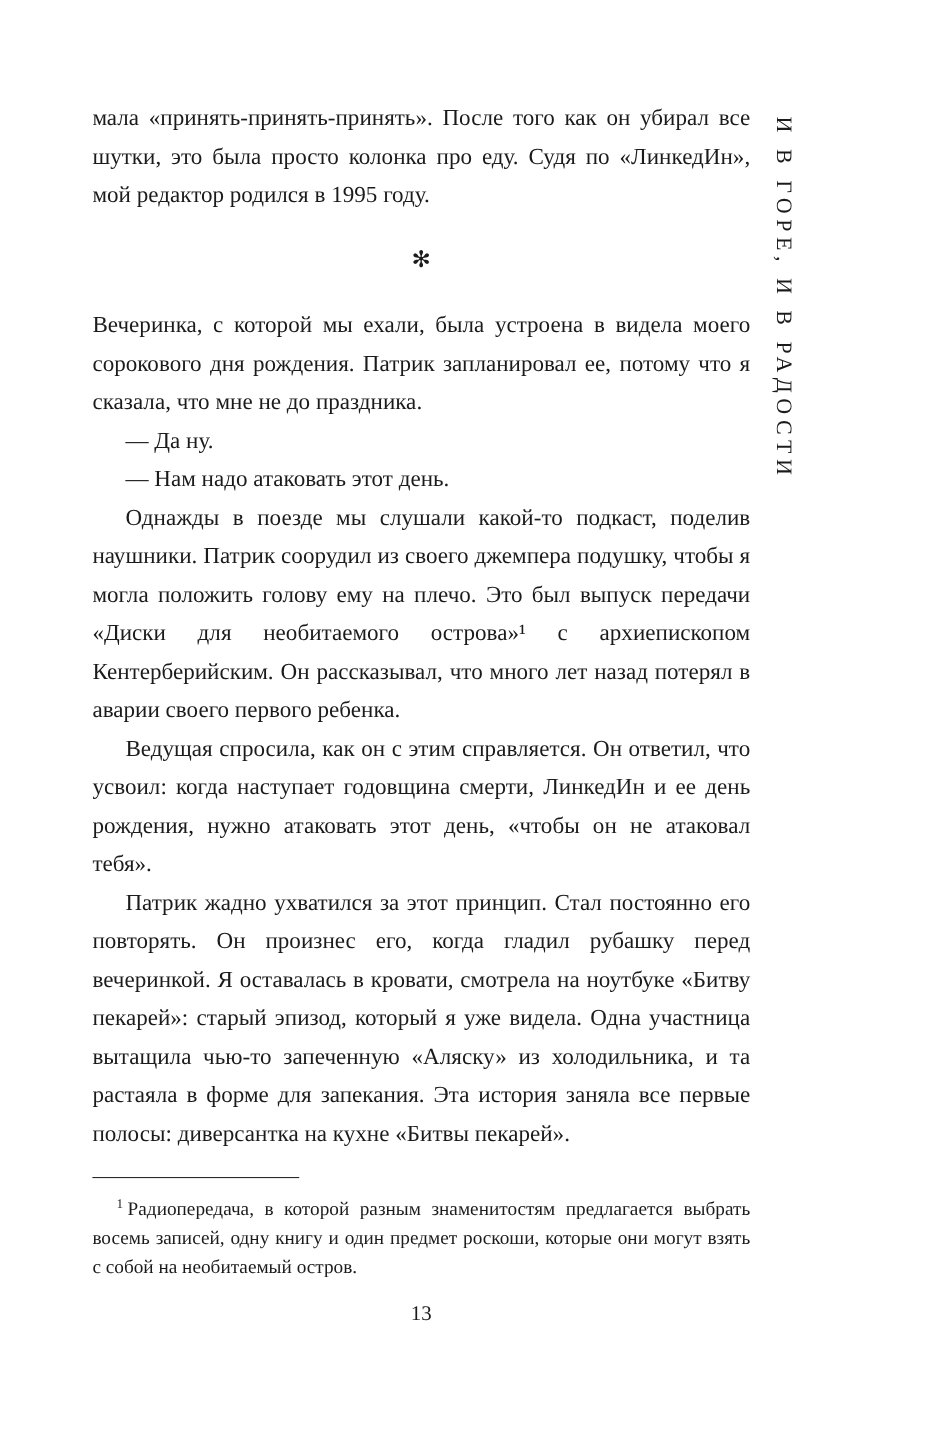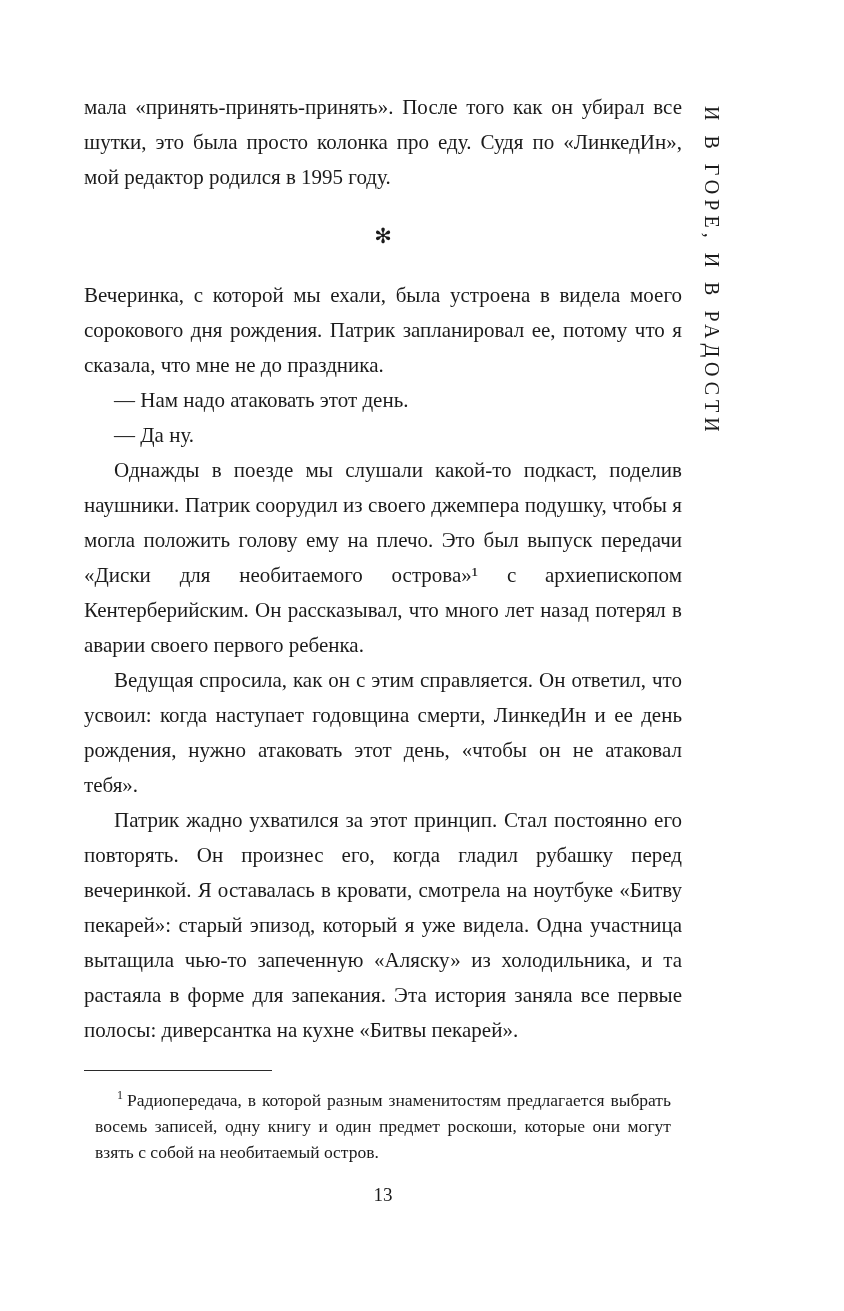--- a/index.html
+++ b/index.html
@@ -59,21 +59,21 @@
   .footnote {
     margin-top: 22px;
   }
   .footnote-rule {
     width: 188px;
     height: 0;
     border-top: 1.5px solid #2a2a2a;
     margin: 0 0 10px 0;
   }
   .footnote-text {
-    margin: 11px;
+    margin: 0;
     font-size: 17.5px;
     line-height: 26px;
     text-align: justify;
     text-indent: 22px;
     hyphens: auto;
   }
   .footnote-text sup {
     font-size: 12px;
     margin-right: 4px;
   }
@@ -93,22 +93,22 @@
 
 <div class="page">
 
   <div class="running-head">И В ГОРЕ, И В РАДОСТИ</div>
 
   <div class="text-block">
 
     <p class="para">мала «принять-принять-принять». После того как он убирал все шутки, это была просто колонка про еду. Судя по «ЛинкедИн», мой редактор родился в 1995 году.</p>
       <div class="separator">✻</div>
       <p class="para">Вечеринка, с которой мы ехали, была устроена в видела моего сорокового дня рождения. Патрик запланировал ее, потому что я сказала, что мне не до праздника.</p>
+      <p class="para indent">— Да ну.</p>
       <p class="para indent">— Нам надо атаковать этот день.</p>
-      <p class="para indent">— Да ну.</p>
       <p class="para indent">Однажды в поезде мы слушали какой-то подкаст, поделив наушники. Патрик соорудил из своего джемпера подушку, чтобы я могла положить голову ему на плечо. Это был выпуск передачи «Диски для необитаемого острова»¹ с архиепископом Кентерберийским. Он рассказывал, что много лет назад потерял в аварии своего первого ребенка.</p>
       <p class="para indent">Ведущая спросила, как он с этим справляется. Он ответил, что усвоил: когда наступает годовщина смерти, ЛинкедИн и ее день рождения, нужно атаковать этот день, «чтобы он не атаковал тебя».</p>
       <p class="para indent">Патрик жадно ухватился за этот принцип. Стал постоянно его повторять. Он произнес его, когда гладил рубашку перед вечеринкой. Я оставалась в кровати, смотрела на ноутбуке «Битву пекарей»: старый эпизод, который я уже видела. Одна участница вытащила чью-то запеченную «Аляску» из холодильника, и та растаяла в форме для запекания. Эта история заняла все первые полосы: диверсантка на кухне «Битвы пекарей».</p>
       <div class="footnote">
       <div class="footnote-rule"></div>
       <p class="footnote-text"><sup>1</sup><span>Радиопередача, в которой разным знаменитостям предлагается выбрать восемь записей, одну книгу и один предмет роскоши, которые они могут взять с собой на необитаемый остров.</span></p>
     </div>
   </div>
 
   <div class="page-number">13</div>

